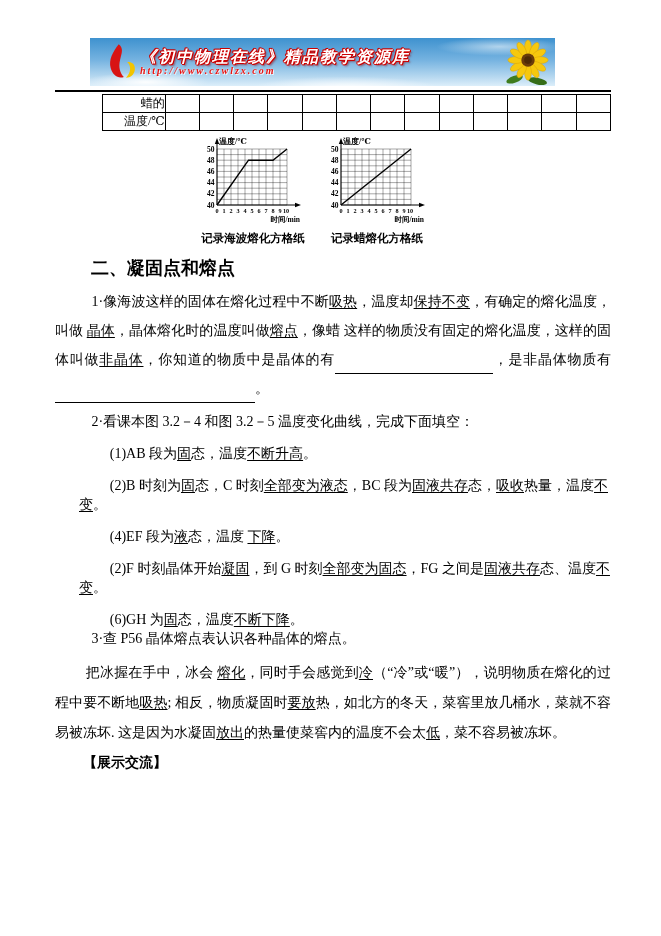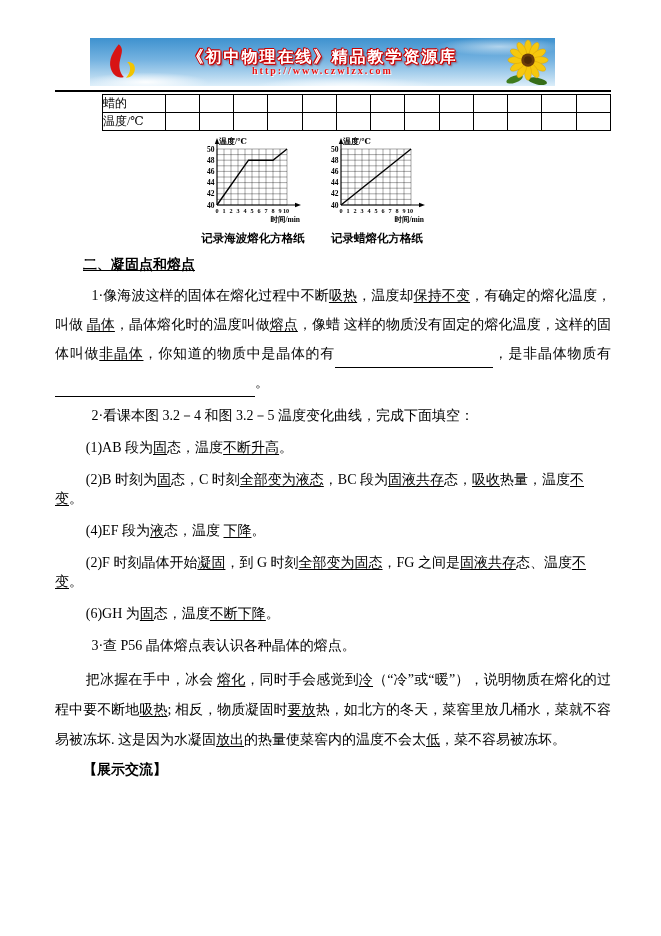--- a/index.html
+++ b/index.html
@@ -18,46 +18,46 @@
   .banner{
     width:465px;height:48px;margin-left:35px;flex:none;
     display:flex;align-items:center;position:relative;overflow:hidden;
     background:
       radial-gradient(ellipse 90px 14px at 12% 92%, rgba(255,255,255,.95), rgba(255,255,255,0) 70%),
       radial-gradient(ellipse 130px 16px at 55% 104%, rgba(255,255,255,.9), rgba(255,255,255,0) 72%),
       radial-gradient(ellipse 90px 13px at 88% 18%, rgba(255,255,255,.55), rgba(255,255,255,0) 70%),
       linear-gradient(180deg,#3e92cf 0%,#74b2e0 45%,#b8d9f0 82%,#dceefa 100%);
   }
   .banner-logo{margin-left:16px;flex:none;}
-  .banner-center{flex:1;text-align:center;line-height:1.05;padding-top:2px;}
+  .banner-center{flex:1;text-align:left;line-height:1.05;padding-top:2px;font-style:italic;}
   .banner-title{
     font-size:16px;font-weight:bold;letter-spacing:2px;color:#fff;
     text-shadow:1px 0 #c00,-1px 0 #c00,0 1px #c00,0 -1px #c00,1px 1px #c00,-1px -1px #c00,2px 2px 2px rgba(140,0,0,.55);
   }
   .banner-url{
     font-size:10px;font-weight:bold;letter-spacing:2px;color:#e81010;
     text-shadow:0 0 1px #fff,1px 1px 0 rgba(255,255,255,.8);
   }
   .banner-flower{margin-right:4px;flex:none;}
   .rule{border-bottom:2px solid #000;margin-top:4px;flex:none;}
   
   table.wax{border-collapse:collapse;margin:2px 0 0 47px;flex:none;}
-  table.wax td{border:1px solid #000;height:16px;padding:0;font-size:12px;text-align:left;}
+  table.wax td{border:1px solid #000;height:16px;padding:0;font-size:12px;text-align:right;}
   table.wax td.lbl{width:54px;}
   table.wax td.cell{width:29px;}
   
   p{margin:0;}
   .p-inst{margin-top:9px;text-indent:2.2em;line-height:19px;text-align:justify;}
-  .heading{font-weight:bold;font-size:14px;text-decoration:underline;}
+  .heading{font-weight:bold;font-size:18px;}
   #s2{margin:10px 0 0 2em;}
   #s3{margin:2px 0 0 2em;}
   .p-item1{margin-top:7px;text-indent:2.6em;line-height:29px;text-align:justify;}
   .p-i2{margin-top:9px;text-indent:2.6em;line-height:19px;}
-  .sub{margin-top:13px;text-indent:2.2em;line-height:19px;}
-  .p-item3{margin-top:13px;text-indent:2.6em;line-height:19px;}
+  .sub{margin-top:13px;text-indent:2.2em;line-height:19px;margin-left:24px;}
+  .p-item3{text-indent:2.6em;line-height:19px;}
   .p-think{margin-top:1px;text-indent:2.2em;line-height:19px;}
   .p-ice{margin-top:10px;text-indent:2.2em;line-height:30px;text-align:justify;}
   .p-show{margin:6px 0 0 2em;font-weight:bold;}
   .u{text-decoration:underline;text-underline-offset:2px;}
   .blank{display:inline-block;border-bottom:1px solid #000;height:14px;vertical-align:bottom;}
   
   .charts{display:flex;justify-content:center;gap:4px;margin-top:5px;flex:none;transform:translateX(-18px);}
   .chart-box{text-align:center;}
   .chart-caption{font-size:11.5px;font-weight:bold;margin-top:-1px;}
 </style>

